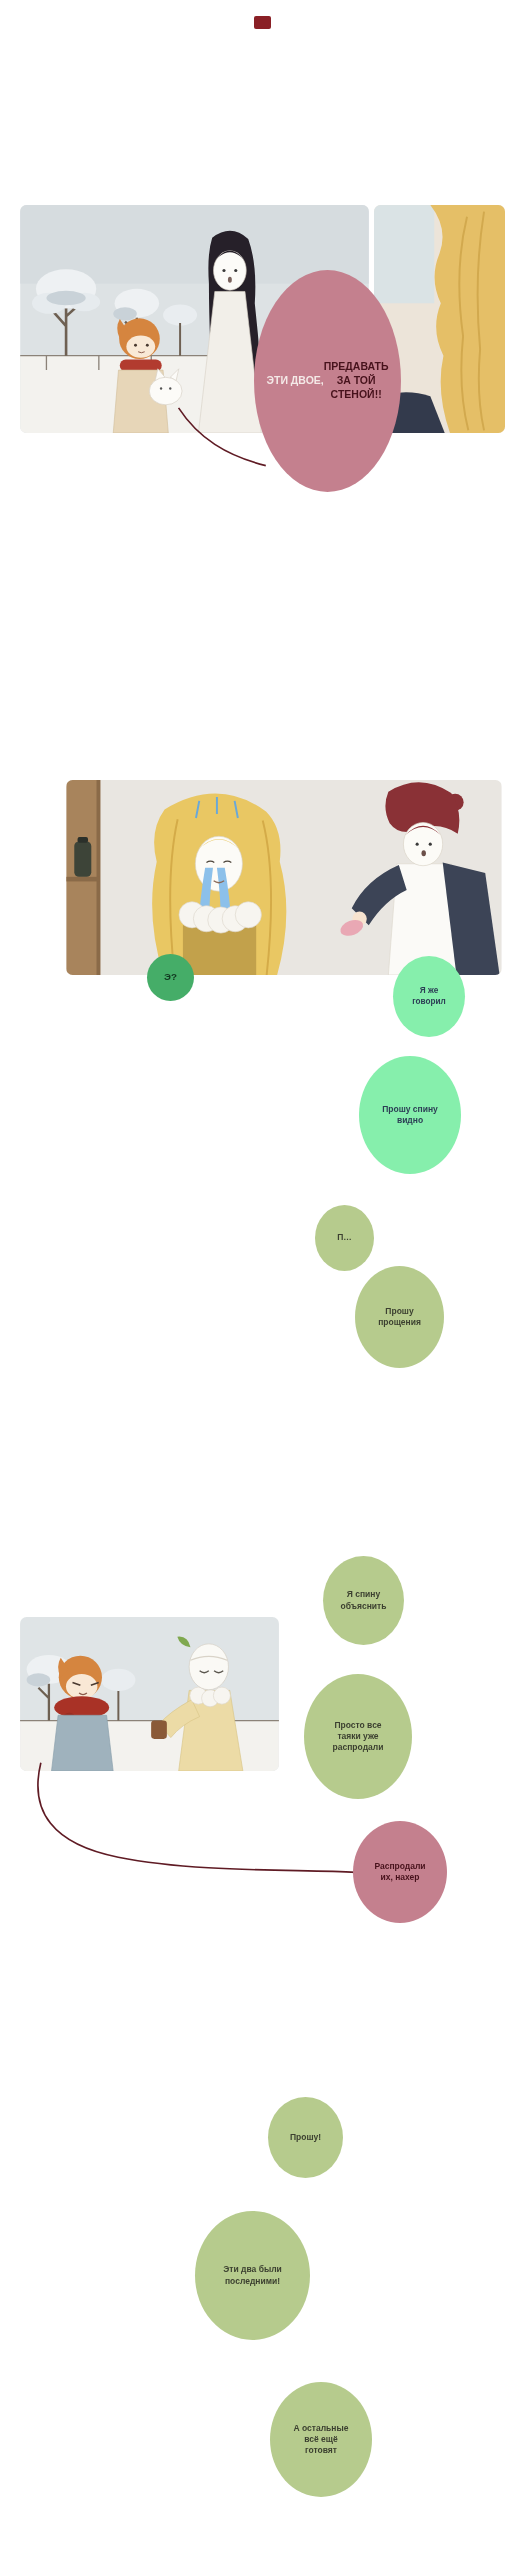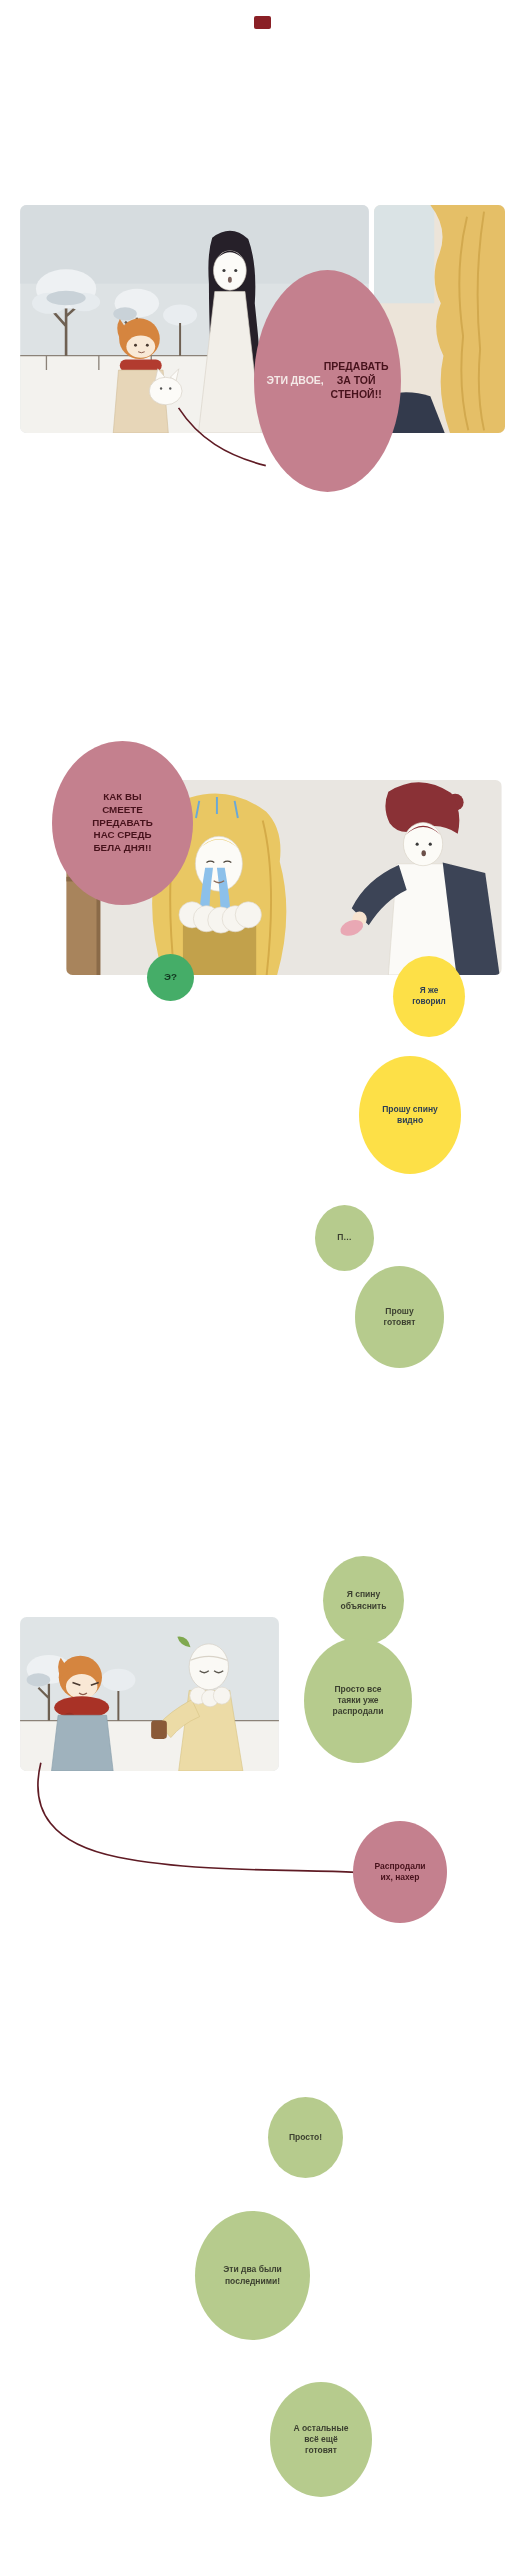--- a/index.html
+++ b/index.html
@@ -9,21 +9,21 @@
   .badge { position:absolute; left:254px; top:15.7px; width:17px; height:13px; background:#8a2026; border-radius:2px; }
   .panel { position:absolute; border-radius:6.6px; overflow:hidden; z-index:1; }
   .panel svg { display:block; }
   .tails { position:absolute; left:0; top:0; z-index:2; pointer-events:none; }
   .bubble { position:absolute; border-radius:50%; display:flex; flex-direction:row; align-items:center;
             justify-content:center; text-align:center; z-index:3; }
   .bubble .txt { white-space:pre-line; font-weight:bold; line-height:1.32; }
   .pink  { background:#c4808e; color:#47121c; }
   .green { background:#b6cb8d; color:#3c4030; }
   .greenb{ background:#45ad68; color:#123820; }
-  .blue  { background:#fde047; color:#2c3e55; }
+  .blue  { background:#86efac; color:#2c3e55; }
   .txt-white { color:#f4e9e7; }
   .txt-darkred { color:#47121c; }
 </style>
 </head>
 <body>
 
 <div class="page">
 
   <div class="badge"></div>
 
@@ -174,27 +174,20 @@
     <path d="M62 2688 C 44 2762, 80 2812, 180 2832 C 300 2856, 455 2850, 542 2855" stroke="#5f1b24" stroke-width="2.5" fill="none"></path>
   </svg>
 
   <div class="bubble pink" style="left:254px; top:270px; width:147px; height:222px; font-size:10.5px;">
     <span class="txt txt-white">ЭТИ ДВОЕ,</span>
     <span class="txt txt-darkred">ПРЕДАВАТЬ
 ЗА ТОЙ
 СТЕНОЙ!!</span>
   </div>
 
-  <div class="bubble pink" style="left:52px; top:741px; width:141px; height:164px; font-size:9.8px;">
-    <span class="txt">КАК ВЫ
-СМЕЕТЕ
-ПРЕДАВАТЬ
-НАС СРЕДЬ
-БЕЛА ДНЯ!!</span>
-  </div>
 
   <div class="bubble greenb" style="left:147px; top:954px; width:47px; height:47px; font-size:9.8px;">
     <span class="txt">Э?</span>
   </div>
 
   <div class="bubble blue" style="left:393px; top:956px; width:72px; height:81px; font-size:8.2px;">
     <span class="txt">Я же
 говорил</span>
   </div>
 
@@ -202,41 +195,41 @@
     <span class="txt">Прошу спину
 видно</span>
   </div>
 
   <div class="bubble green" style="left:315px; top:1205px; width:59px; height:66px; font-size:8.5px;">
     <span class="txt">П…</span>
   </div>
 
   <div class="bubble green" style="left:355px; top:1266px; width:89px; height:102px; font-size:8.5px;">
     <span class="txt">Прошу
-готовят</span>
+прощения</span>
   </div>
 
   <div class="bubble green" style="left:323px; top:1556px; width:81px; height:89px; font-size:8.5px;">
     <span class="txt">Я спину
 объяснить</span>
   </div>
 
-  <div class="bubble green" style="left:304px; top:1638px; width:108px; height:125px; font-size:8.5px;">
+  <div class="bubble green" style="left:304px; top:1674px; width:108px; height:125px; font-size:8.5px;">
     <span class="txt">Просто все
 таяки уже
 распродали</span>
   </div>
 
   <div class="bubble pink" style="left:353px; top:1821px; width:94px; height:102px; font-size:8.5px;">
     <span class="txt">Распродали
 их, нахер</span>
   </div>
 
   <div class="bubble green" style="left:268px; top:2097px; width:75px; height:81px; font-size:8.5px;">
-    <span class="txt">Просто!</span>
+    <span class="txt">Прошу!</span>
   </div>
 
   <div class="bubble green" style="left:270px; top:2382px; width:102px; height:115px; font-size:8.5px;">
     <span class="txt">А остальные
 всё ещё
 готовят</span>
   </div>
 
   <div class="bubble green" style="left:195px; top:2211px; width:115px; height:129px; font-size:8.5px;">
     <span class="txt">Эти два были

